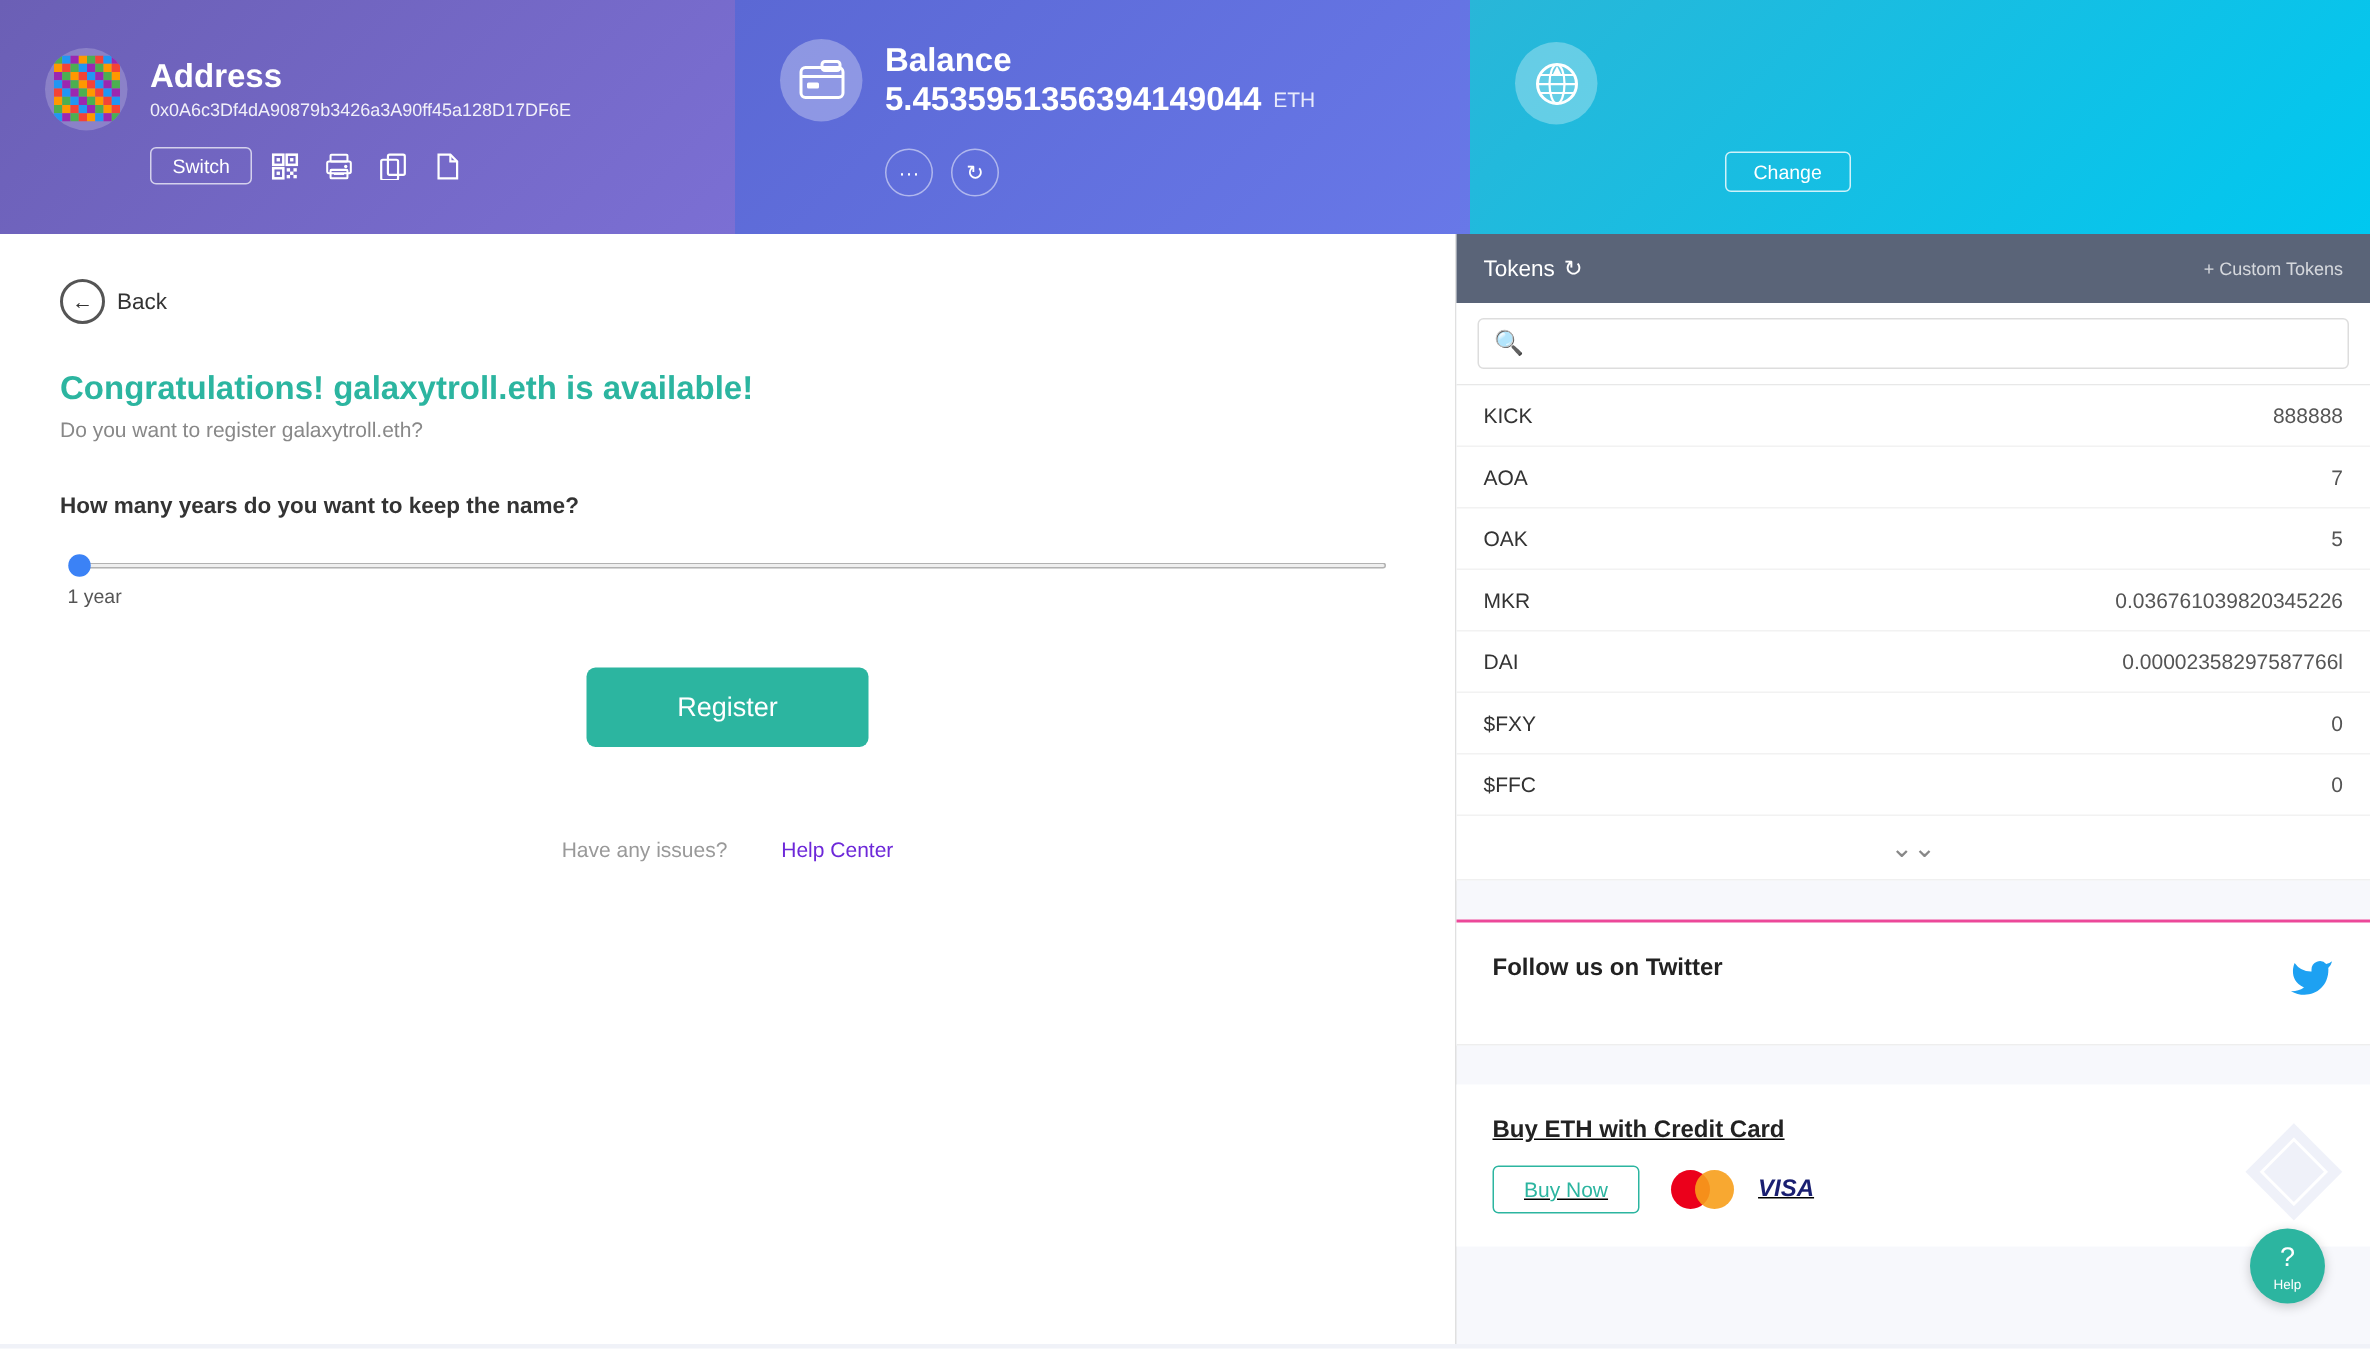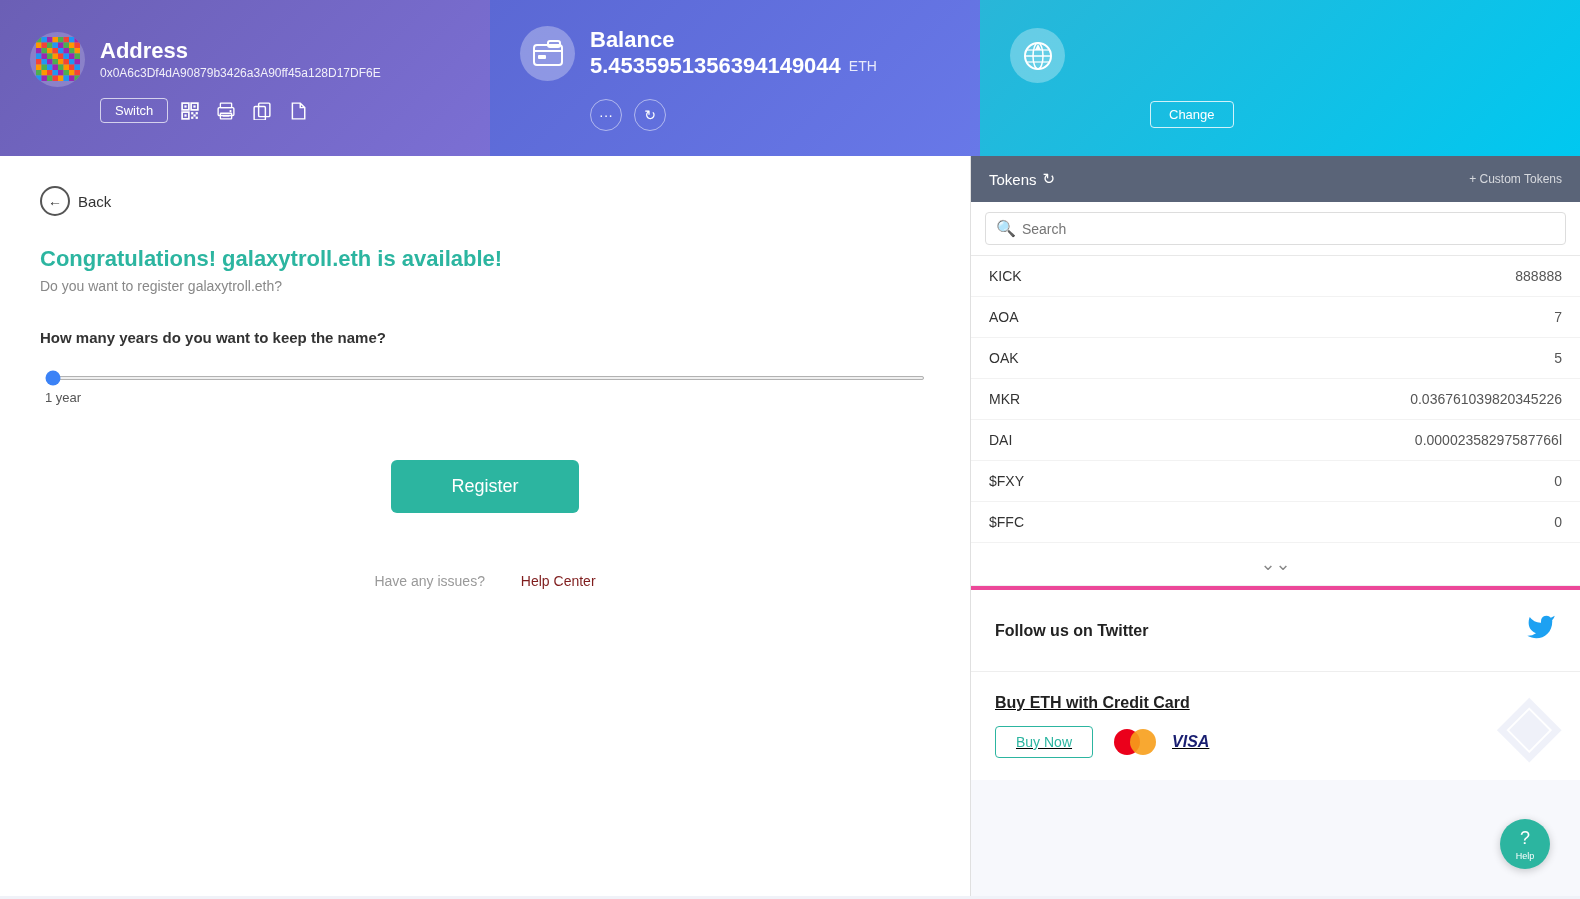--- a/index.html
+++ b/index.html
@@ -213,30 +213,30 @@
     }
     .register-btn {
       background: #2cb5a0;
       color: white;
       border: none;
       padding: 16px 60px;
       font-size: 18px;
       border-radius: 6px;
       cursor: pointer;
       display: block;
-      margin: 55px auto;
+      margin: 40px auto;
     }
     .help-text {
       text-align: center;
       font-size: 14px;
       color: #999;
       margin-top: 60px;
     }
     .help-link {
-      color: #7f1d1d;
+      color: #6d28d9;
       text-decoration: none;
       cursor: pointer;
       margin-left: 32px;
     }
 
     
     .tokens-header {
       background: #5a6478;
       color: white;
       padding: 14px 18px;
@@ -297,26 +297,26 @@
       text-align: center;
       padding: 10px;
       cursor: pointer;
       color: #888;
       font-size: 18px;
       background: white;
       border-bottom: 1px solid #f0f0f0;
     }
     .twitter-box {
       background: white;
-      margin: 0 0;
+      margin: 26px 0;
       padding: 22px 24px;
       display: flex;
-      align-items: center;
+      align-items: flex-start;
       justify-content: space-between;
-      border-top: 4px solid #ec4899;
+      border-top: 2px solid #ec4899;
       border-bottom: 1px solid #eee;
     }
     .twitter-text {
       font-size: 16px;
       font-weight: bold;
       color: #222;
     }
     .twitter-icon {
       color: #1da1f2;
       font-size: 28px;
@@ -605,21 +605,20 @@
       <div class="tokens-title">
         <span>Tokens</span>
         <span style="cursor:pointer">↻</span>
       </div>
       <span class="custom-tokens-link">+ Custom Tokens</span>
     </div>
 
     <div class="search-box">
       <div class="search-input-wrap">
         <span style="color:#aaa;margin-right:6px">🔍</span>
-        <input type="text" placeholder="Search" style="">
       </div>
     </div>
 
     <div class="token-list">
       <div class="token-row">
         <span class="token-name">KICK</span>
         <span class="token-value">888888</span>
       </div>
       <div class="token-row">
         <span class="token-name">AOA</span>

